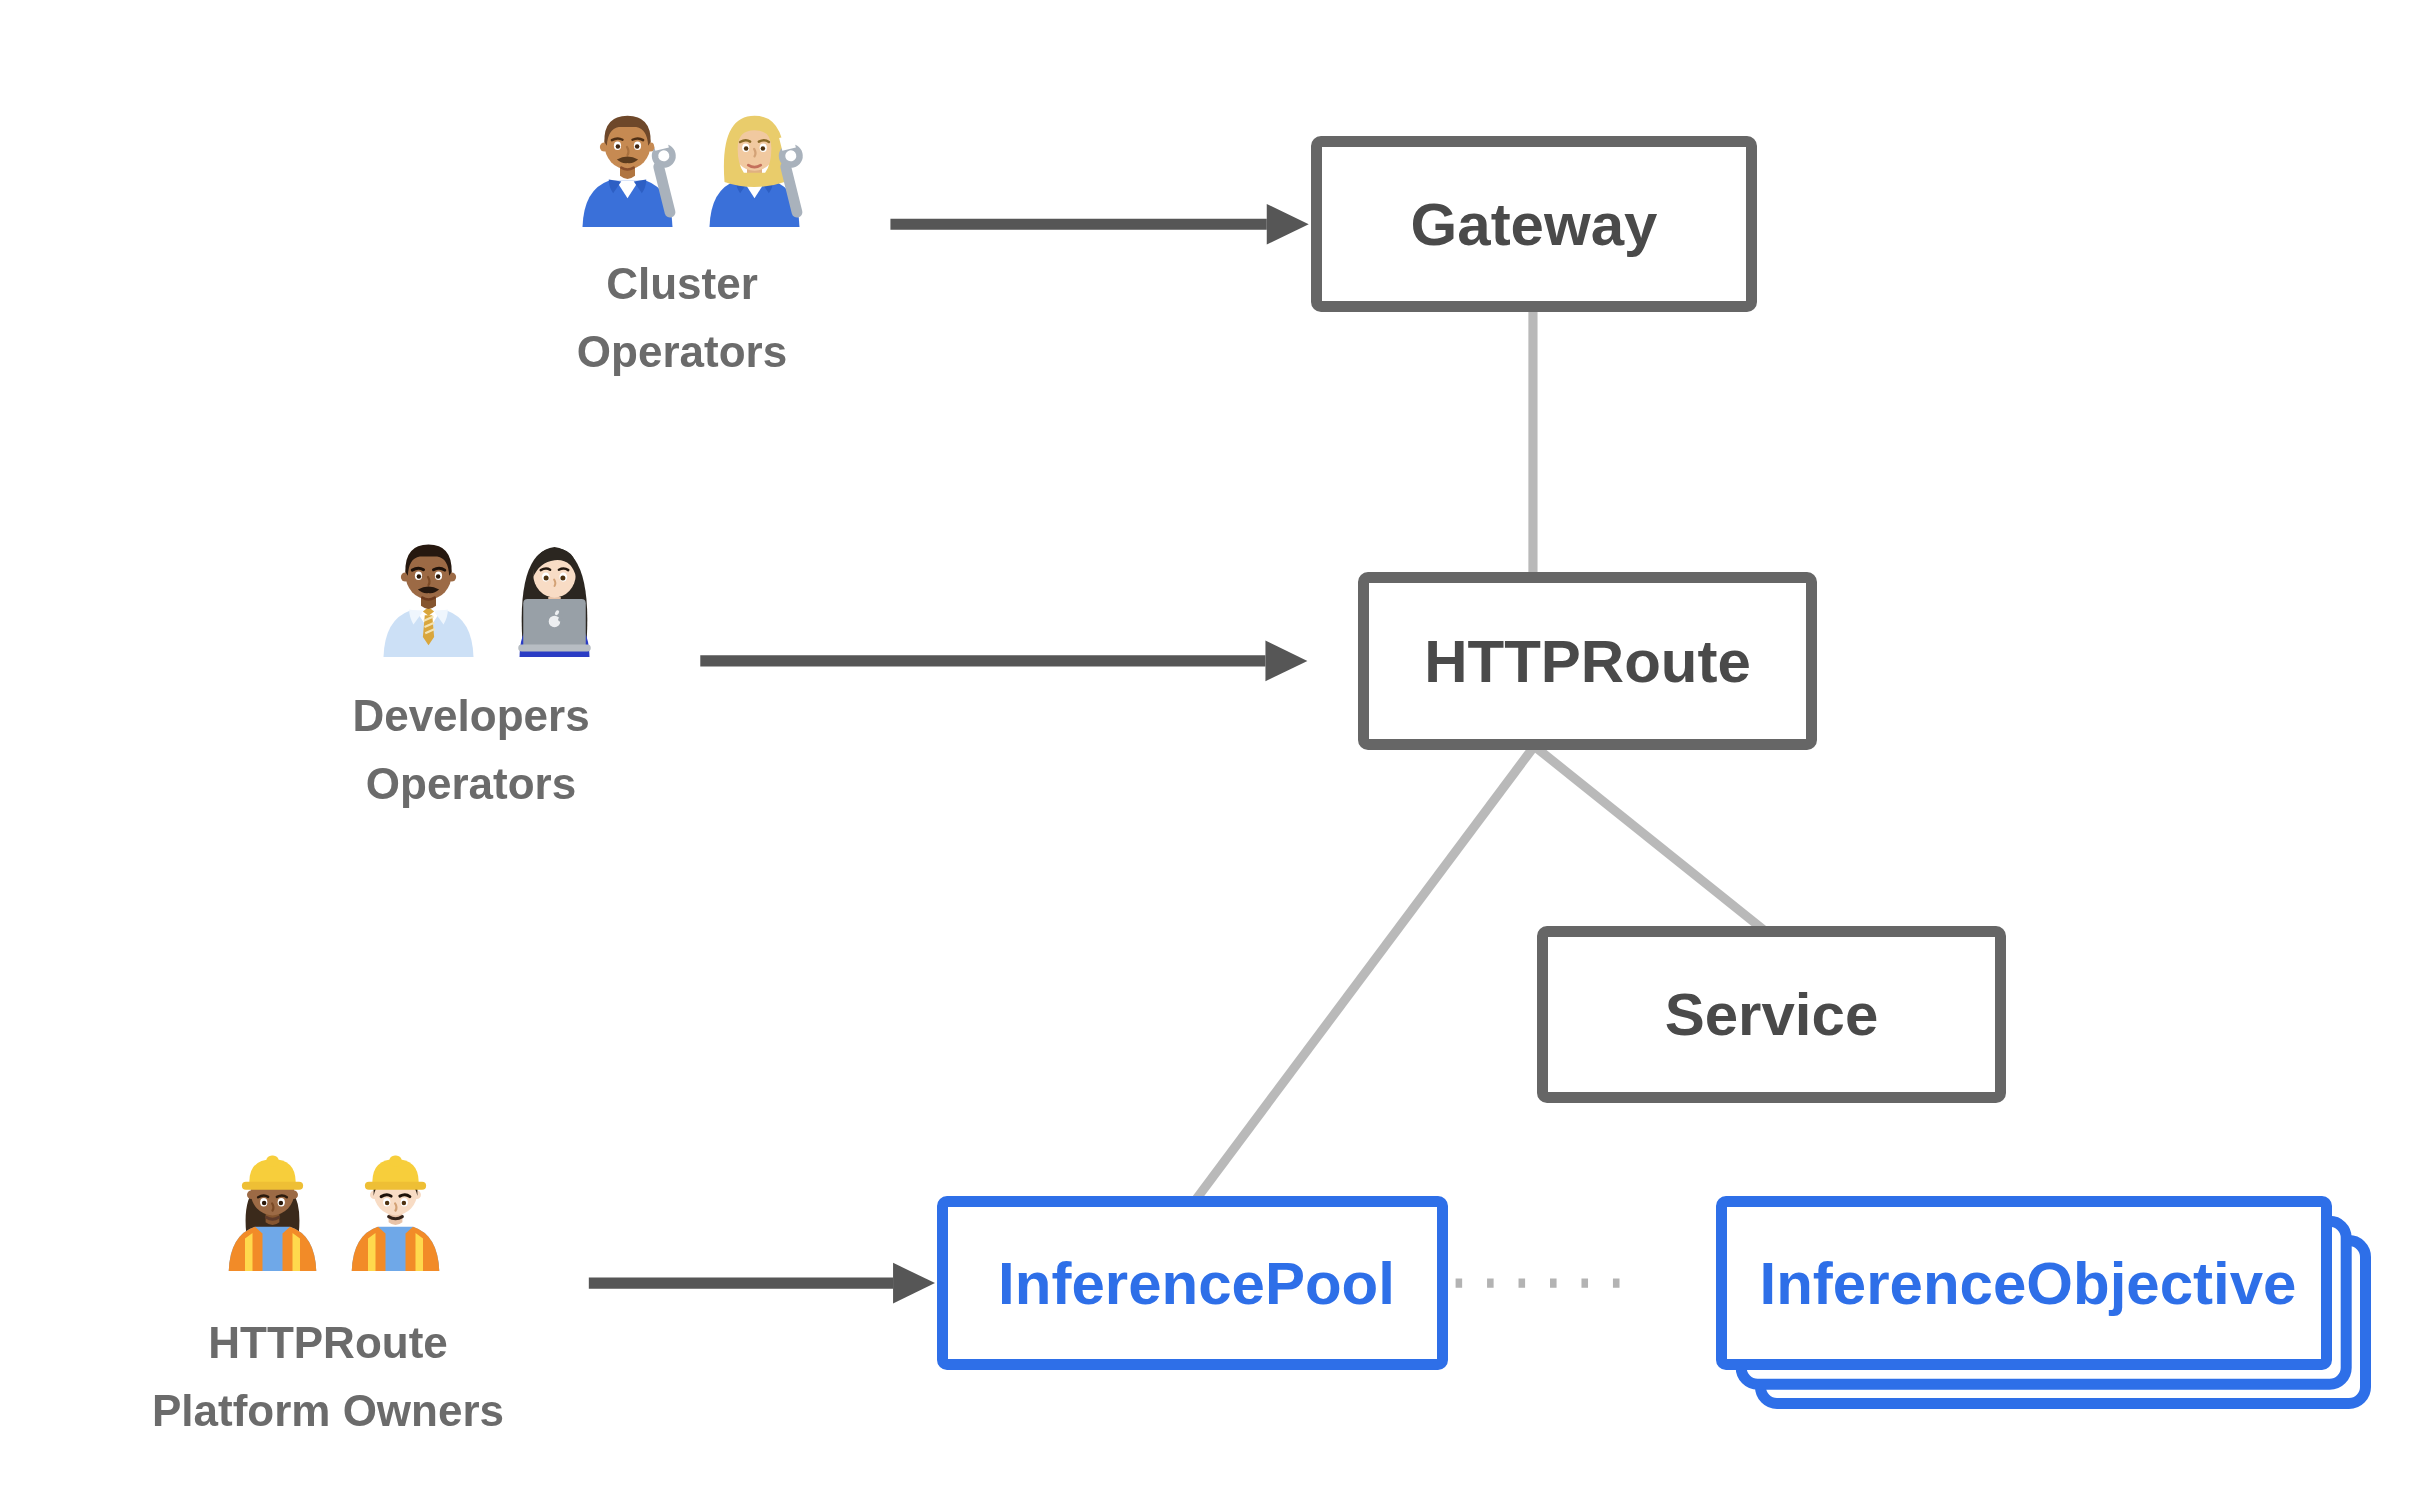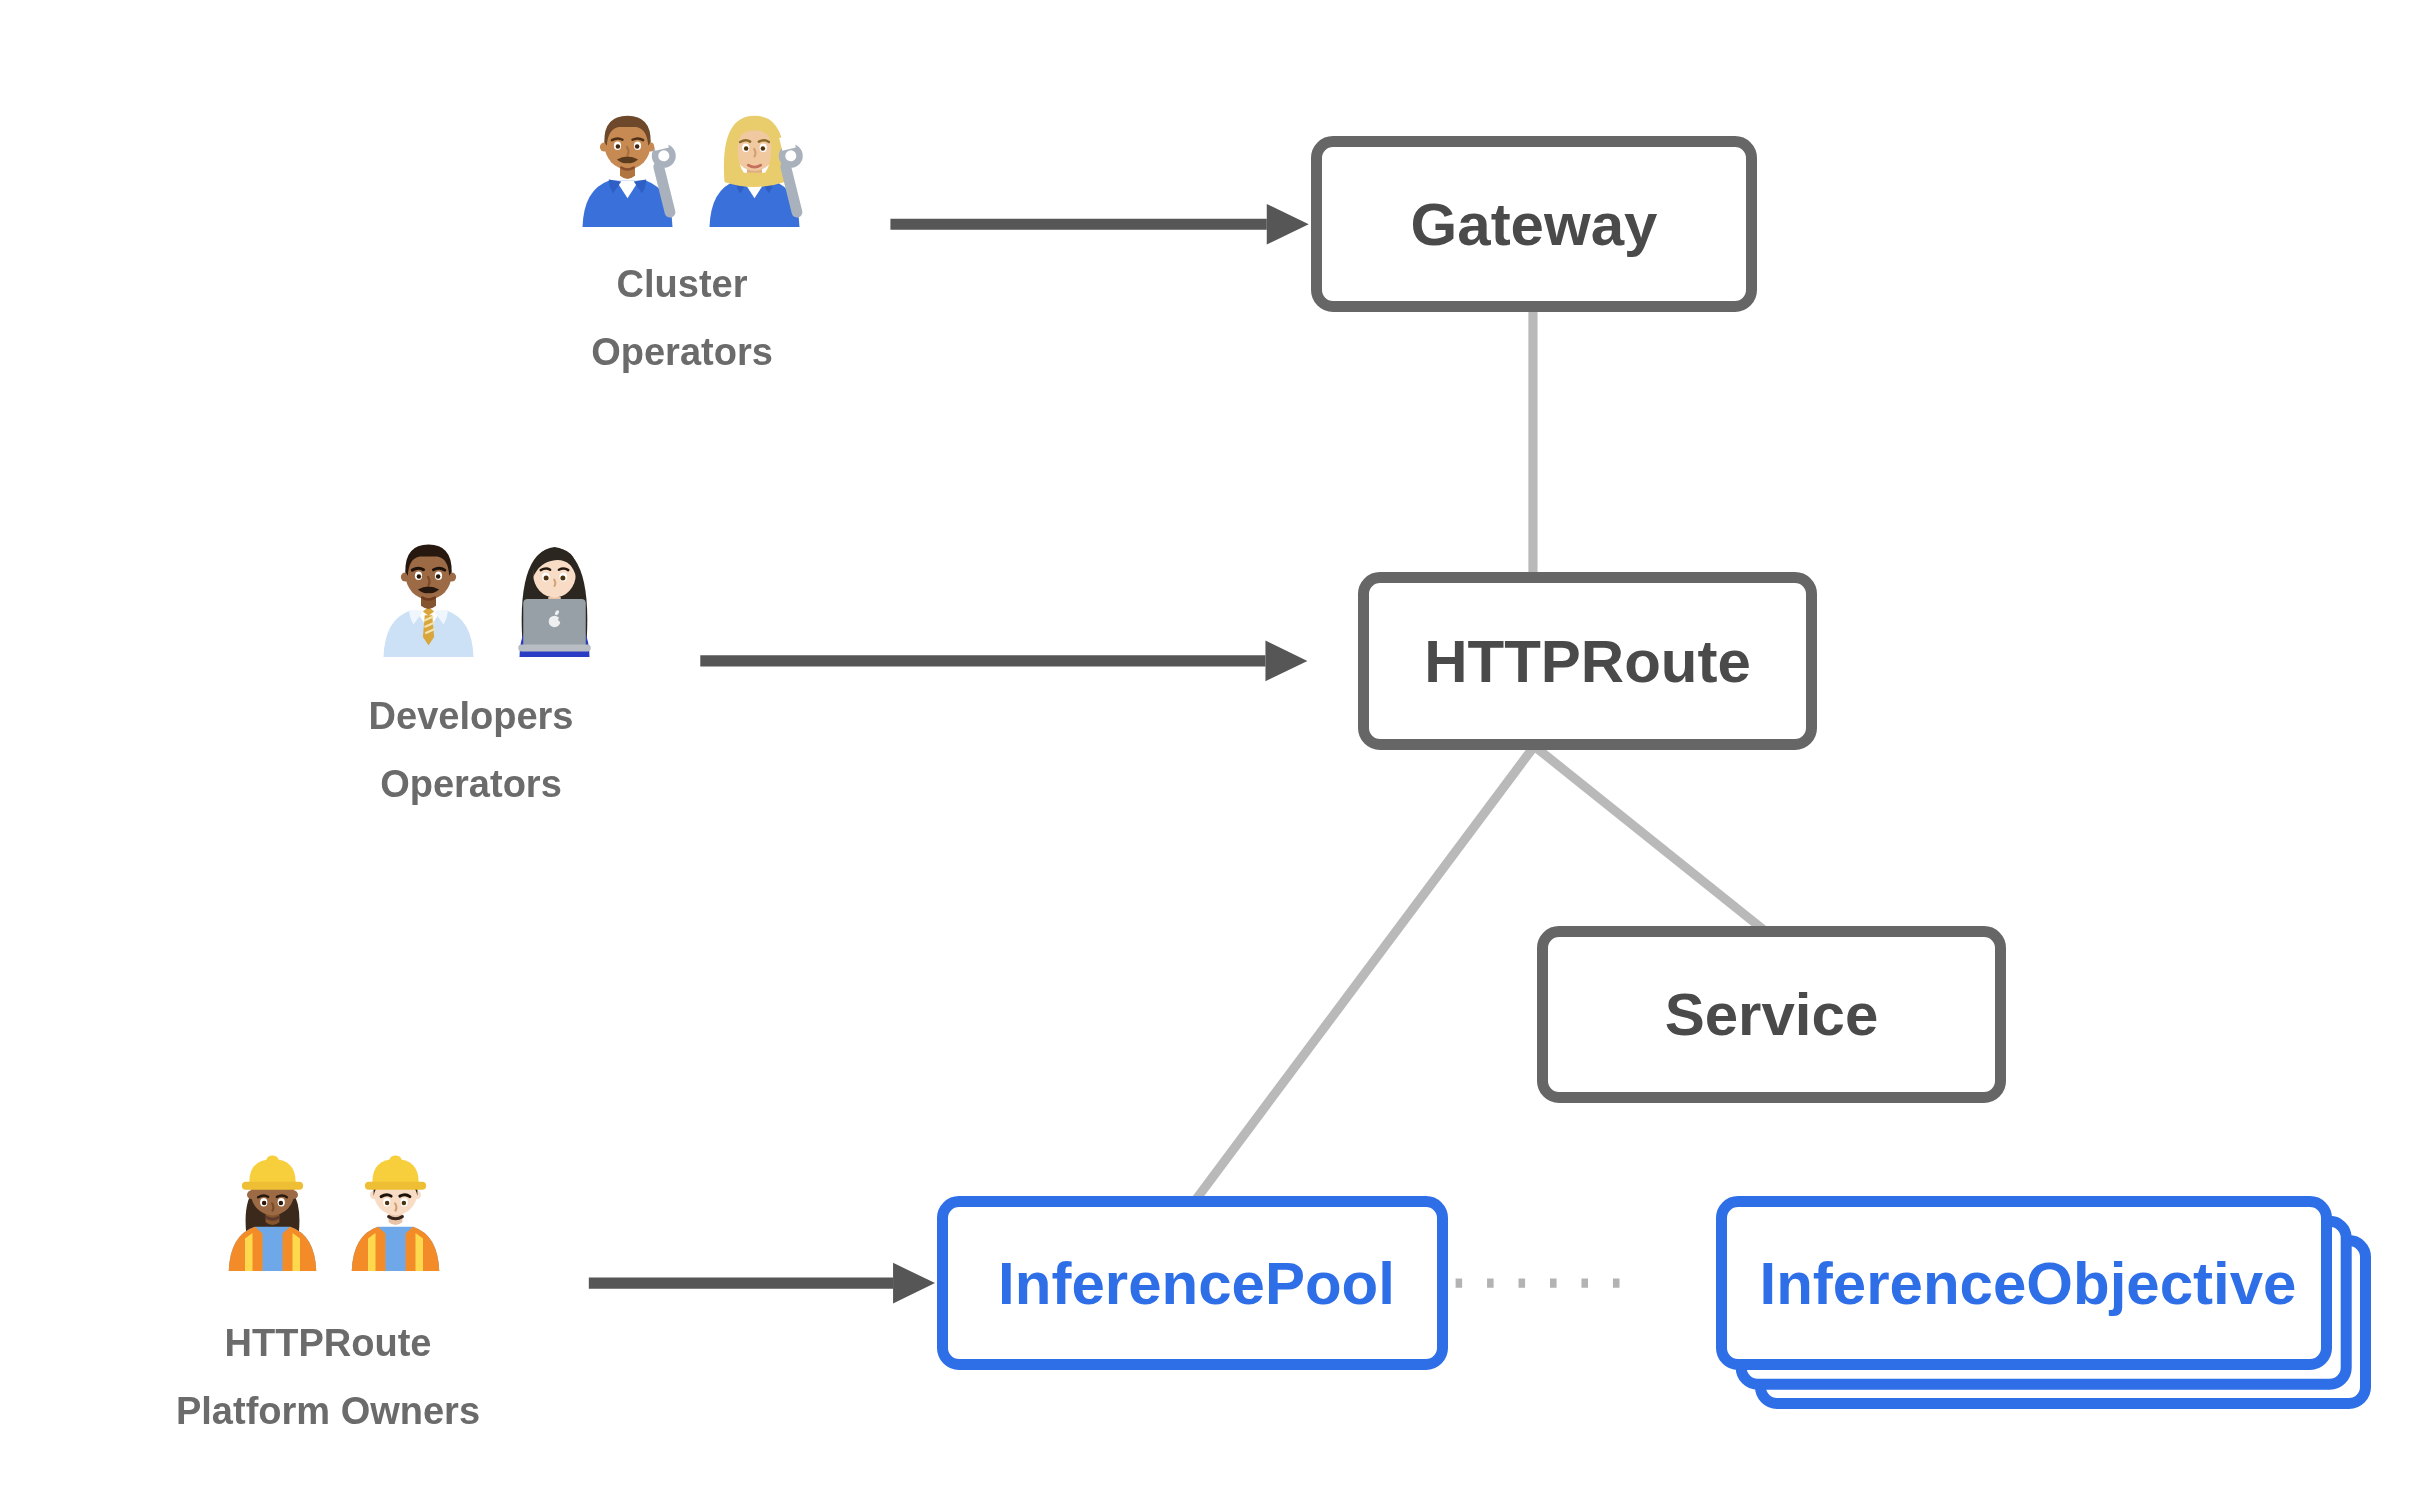--- a/index.html
+++ b/index.html
@@ -23,21 +23,21 @@
   }
   .edges-layer{position:absolute;left:0;top:0;}
   .conn{stroke:var(--connector-gray);stroke-width:14;fill:none;}
   .dotted{stroke:var(--dotted-gray);stroke-width:14;stroke-dasharray:10 38;stroke-linecap:butt;fill:none;}
   .arrow line{stroke:var(--arrow-dark);stroke-width:17;}
   .arrow polygon{fill:var(--arrow-dark);}
   .node{
     position:absolute;
     background:#fff;
     border:11.8px solid var(--node-border-gray);
-    border-radius:22px;
+    border-radius:10px;
     display:flex;align-items:center;justify-content:center;
     box-sizing:border-box;
     font-weight:bold;font-size:60px;
     color:var(--node-text-gray);
     white-space:nowrap;
     z-index:2;
   }
   .node.blue{border-color:var(--node-blue);color:var(--node-blue);padding-left:8px;}
   .stack{position:absolute;z-index:2;}
   .stack .layer{
@@ -45,21 +45,21 @@
     background:#fff;border:11.8px solid var(--node-blue);
     border-radius:22px;box-sizing:border-box;
   }
   .stack .layer.l3{transform:translate(39px,39px);}
   .stack .layer.l2{transform:translate(19.7px,19.7px);}
   .stack .node.front{position:absolute;left:0;top:0;width:100%;height:100%;}
   .actor-label{
     position:absolute;
     transform:translateX(-50%);
     text-align:center;
-    font-weight:bold;font-size:38px;line-height:68px;
+    font-weight:bold;font-size:44px;line-height:68px;
     color:var(--actor-label-gray);
     white-space:nowrap;
     z-index:1;
   }
   .emoji{position:absolute;width:125px;height:125px;z-index:1;}
   .emoji svg{width:100%;height:100%;display:block;}
 </style>
 </head>
 <body>
 

